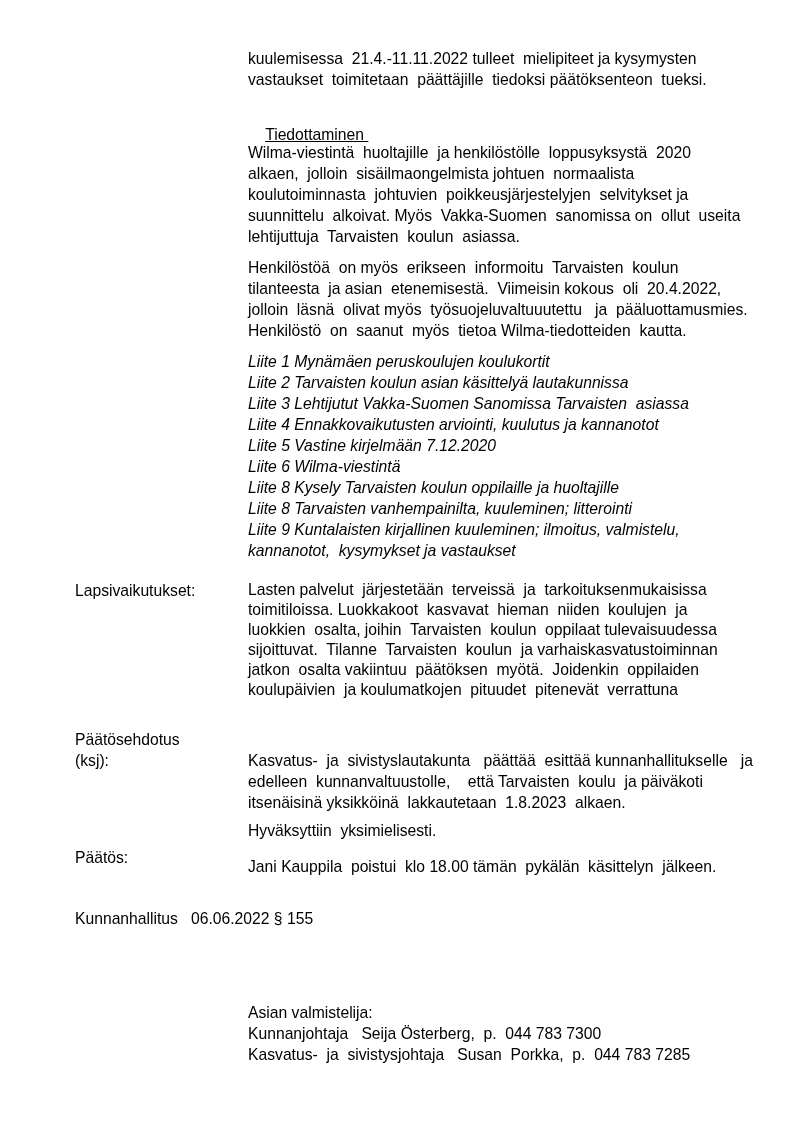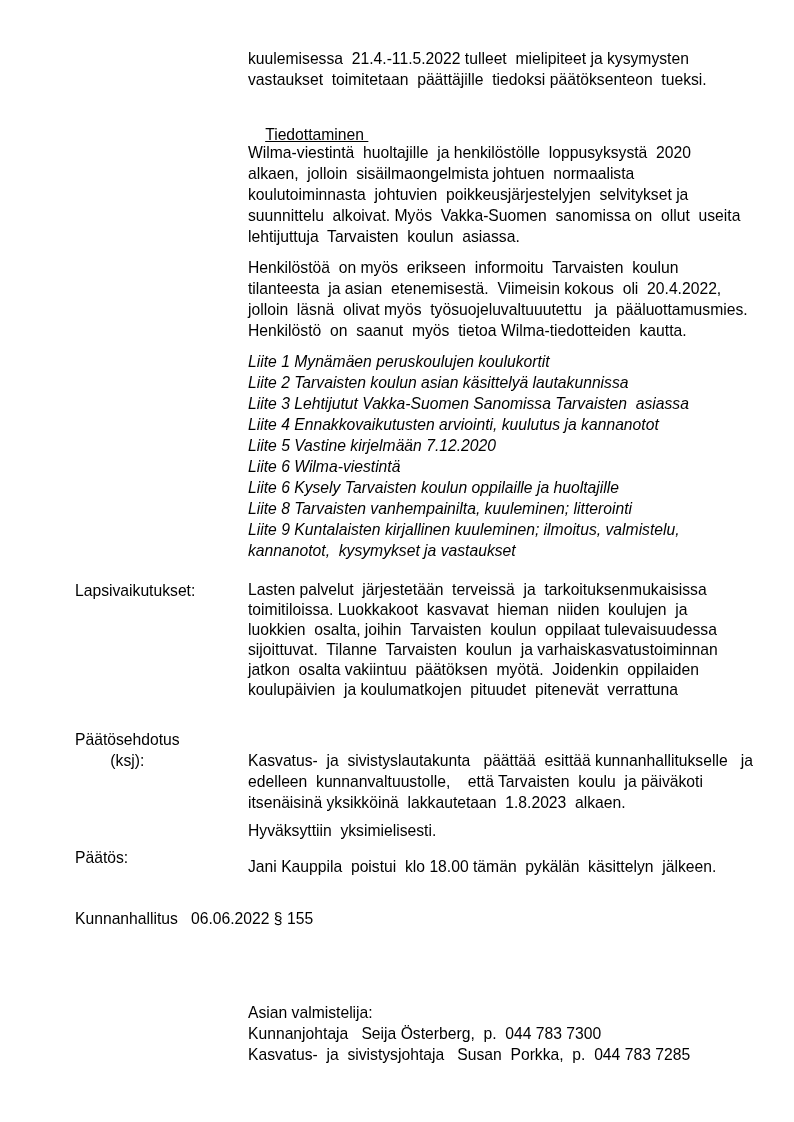--- a/index.html
+++ b/index.html
@@ -18,32 +18,32 @@
     color: #000000;
     overflow: hidden;
   }
   .block {
     position: absolute;
   }
   .block .line, .block.single {
     white-space: pre;
   }
   .body-col { left: 248px; }
-  .label-col { left: 75px; text-align: center; }
+  .label-col { left: 75px; }
   .italic { font-style: italic; }
   .underlined { text-decoration: underline; text-align: center; }
   .tight { line-height: 20px; }
 </style>
 </head>
 <body>
 
 <div class="page">
 
   <div class="block body-col" style="top:48px">
-      <div class="line">kuulemisessa  21.4.-11.5.2022 tulleet  mielipiteet ja kysymysten</div>
+      <div class="line">kuulemisessa  21.4.-11.11.2022 tulleet  mielipiteet ja kysymysten</div>
       <div class="line">vastaukset  toimitetaan  päättäjille  tiedoksi päätöksenteon  tueksi.</div>
     </div>
 
   <div class="block body-col single" style="top:103px">
     <span class="underlined">Tiedottaminen </span>
   </div>
 
   <div class="block body-col" style="top:142px">
       <div class="line">Wilma-viestintä  huoltajille  ja henkilöstölle  loppusyksystä  2020</div>
       <div class="line">alkaen,  jolloin  sisäilmaongelmista johtuen  normaalista</div>
@@ -59,21 +59,21 @@
       <div class="line">Henkilöstö  on  saanut  myös  tietoa Wilma-tiedotteiden  kautta.</div>
     </div>
 
   <div class="block body-col italic" style="top:351px">
       <div class="line">Liite 1 Mynämäen peruskoulujen koulukortit</div>
       <div class="line">Liite 2 Tarvaisten koulun asian käsittelyä lautakunnissa</div>
       <div class="line">Liite 3 Lehtijutut Vakka-Suomen Sanomissa Tarvaisten  asiassa</div>
       <div class="line">Liite 4 Ennakkovaikutusten arviointi, kuulutus ja kannanotot</div>
       <div class="line">Liite 5 Vastine kirjelmään 7.12.2020</div>
       <div class="line">Liite 6 Wilma-viestintä</div>
-      <div class="line">Liite 6 Kysely Tarvaisten koulun oppilaille ja huoltajille</div>
+      <div class="line">Liite 8 Kysely Tarvaisten koulun oppilaille ja huoltajille</div>
       <div class="line">Liite 8 Tarvaisten vanhempainilta, kuuleminen; litterointi</div>
       <div class="line">Liite 9 Kuntalaisten kirjallinen kuuleminen; ilmoitus, valmistelu,</div>
       <div class="line">kannanotot,  kysymykset ja vastaukset</div>
     </div>
 
   <div class="block label-col single" style="top:580px">Lapsivaikutukset:</div>
 
   <div class="block body-col tight" style="top:580px">
       <div class="line">Lasten palvelut  järjestetään  terveissä  ja  tarkoituksenmukaisissa</div>
       <div class="line">toimitiloissa. Luokkakoot  kasvavat  hieman  niiden  koulujen  ja</div>

